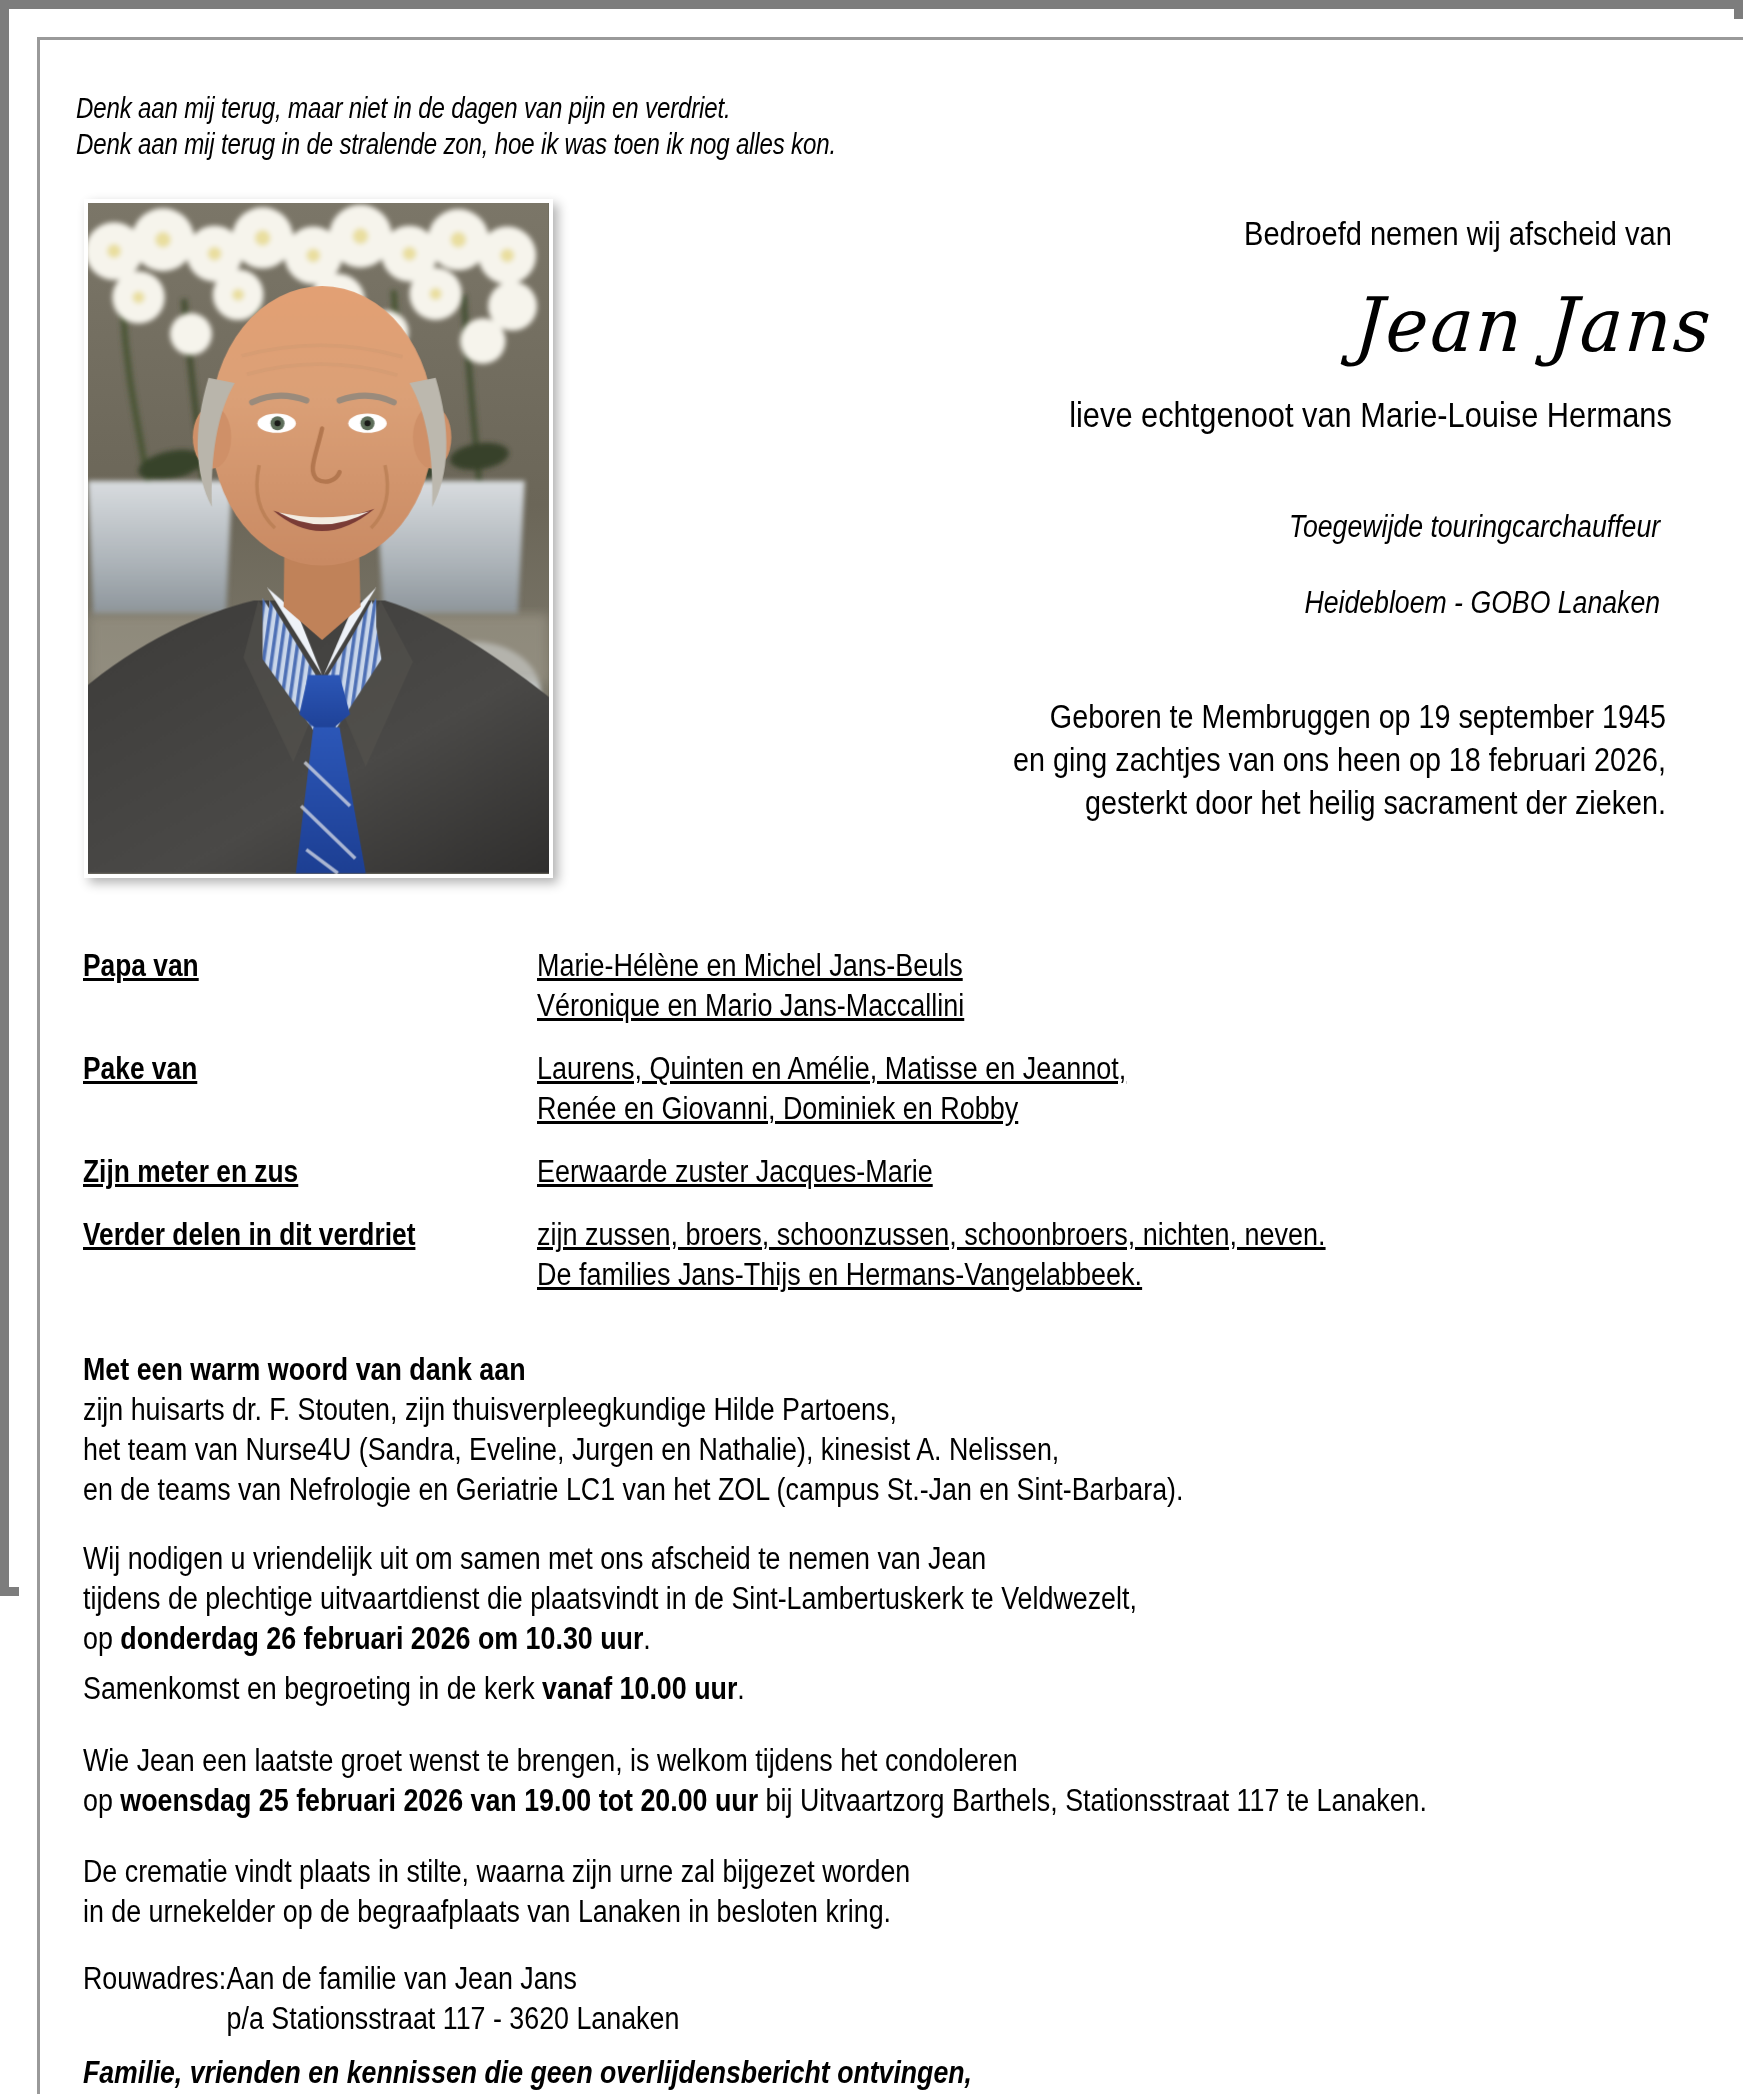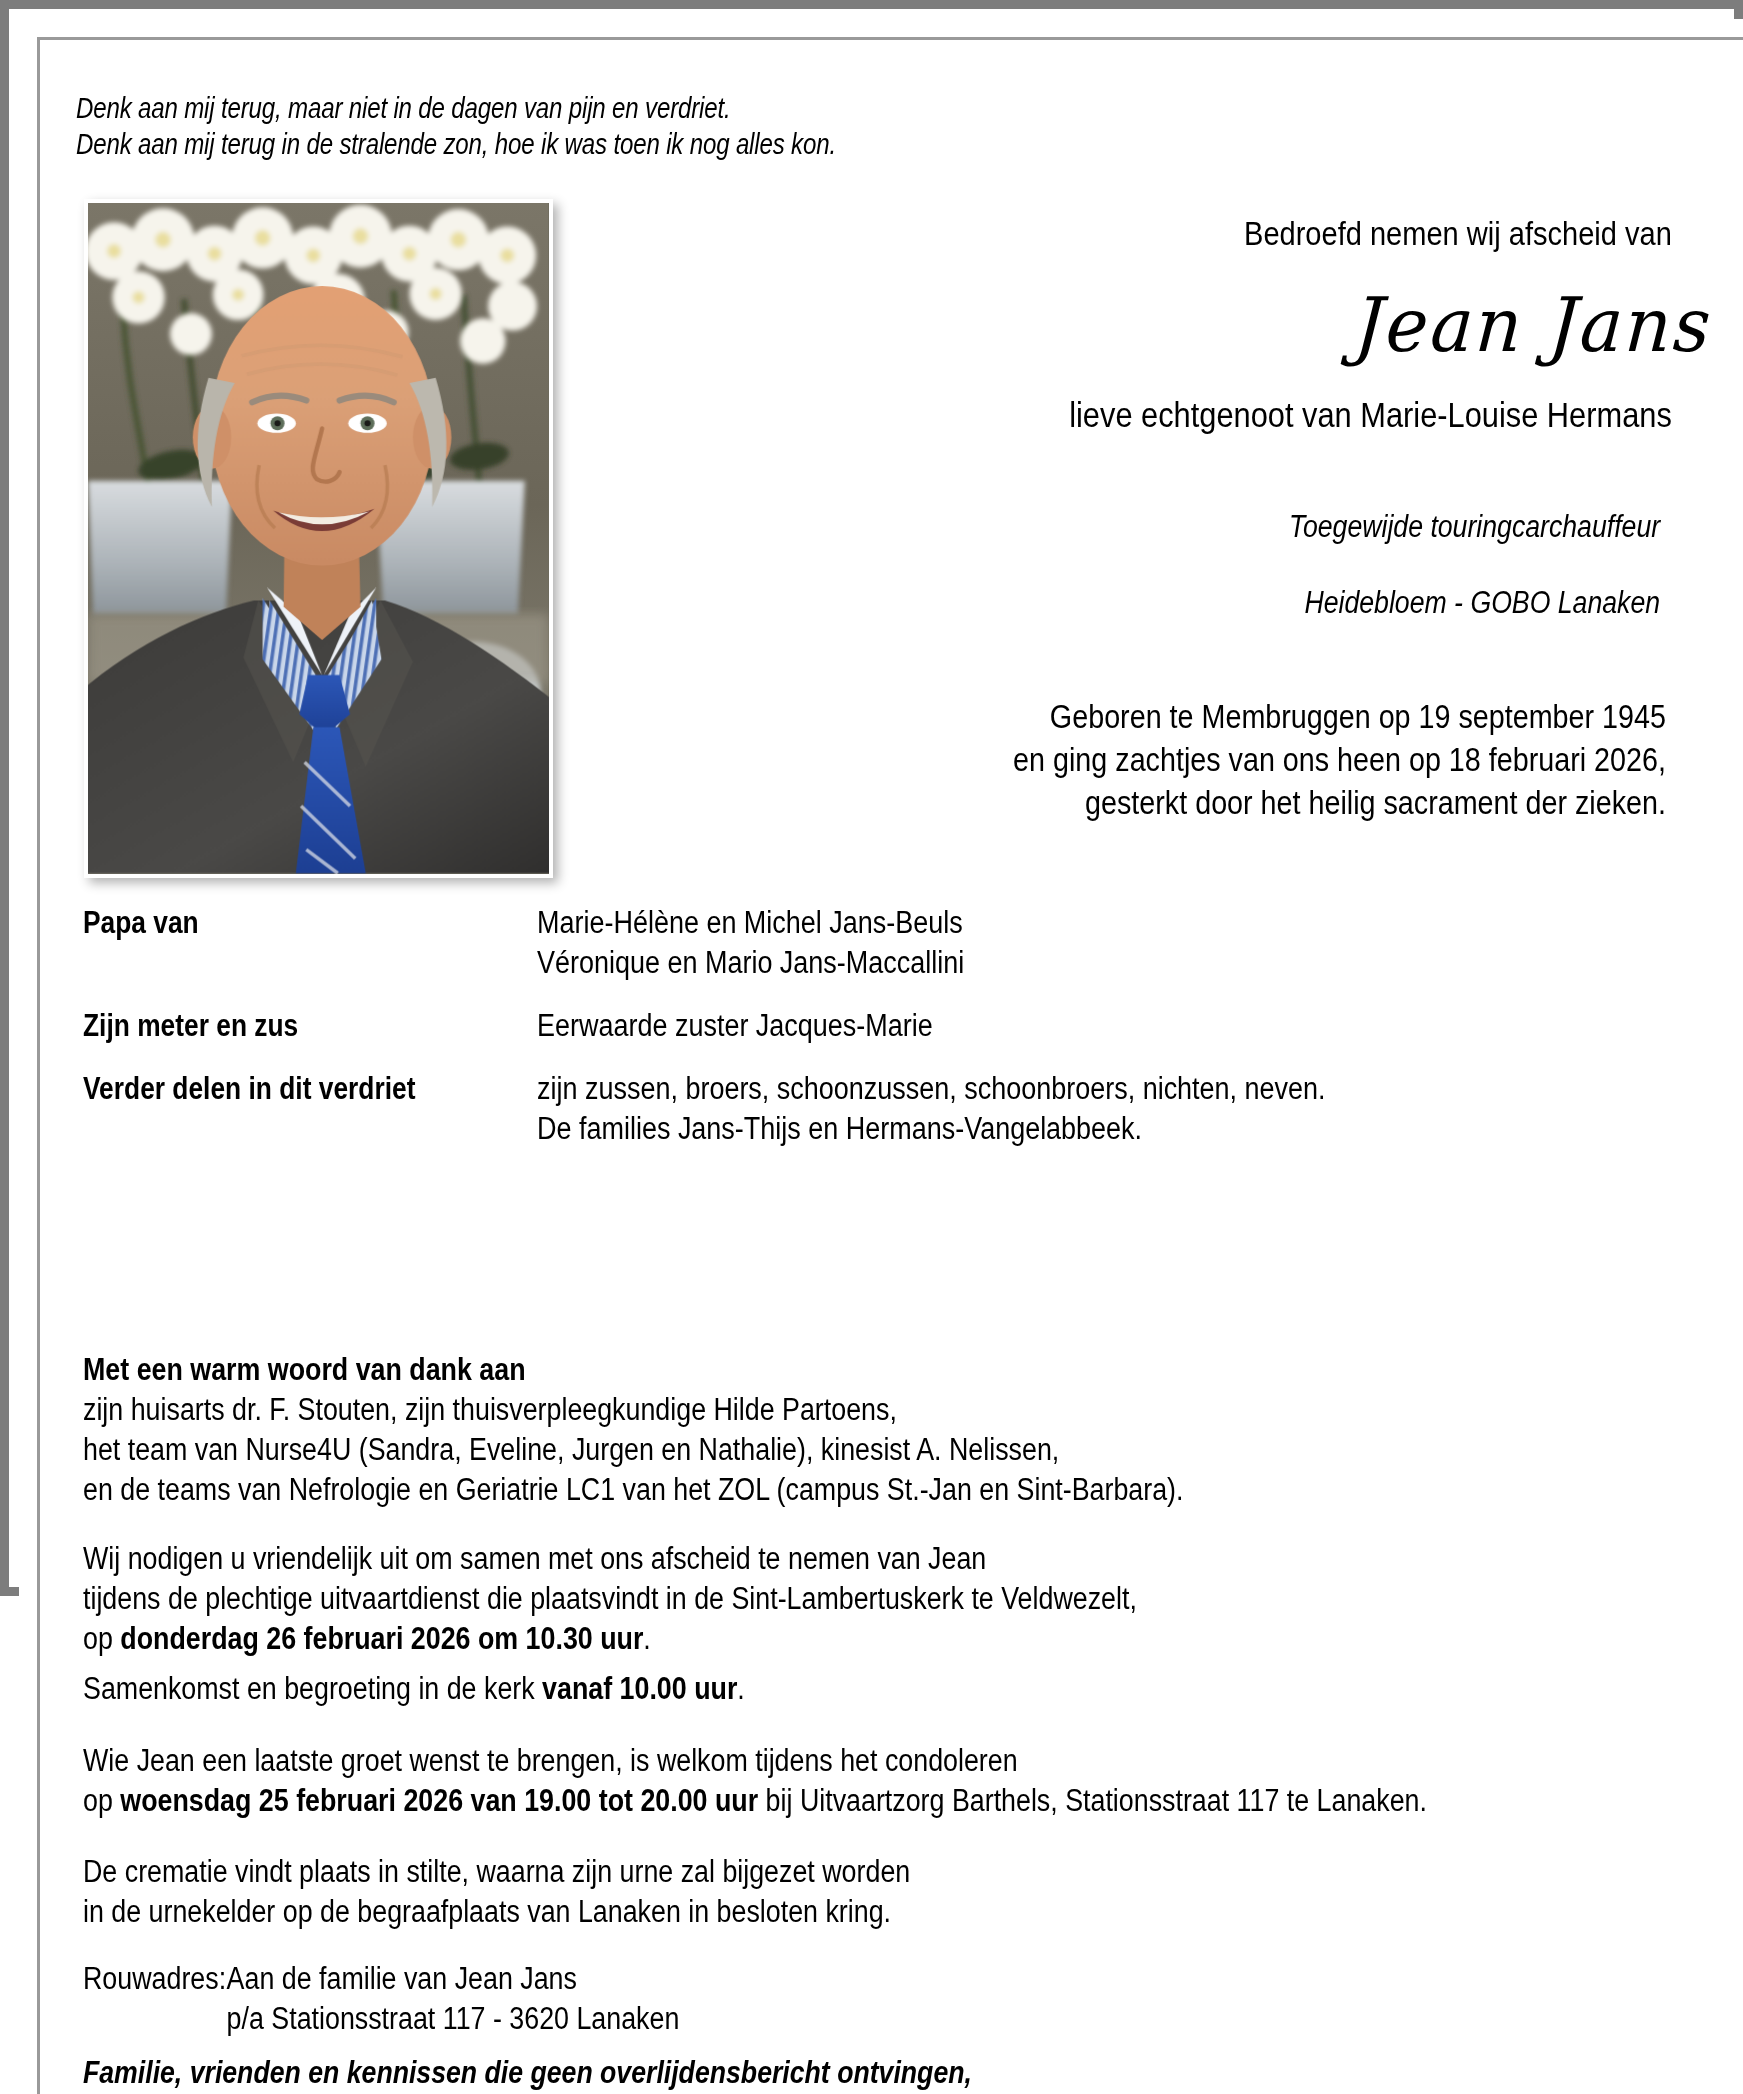--- a/index.html
+++ b/index.html
@@ -144,22 +144,23 @@
     font-size: 33px;
     line-height: 43px;
     transform: scaleX(0.87);
     transform-origin: center top;
   }
 
   
   .fam {
     position: absolute;
     left: 26px;
-    top: 846px;
+    top: 889px;
     width: 1659px;
+    text-decoration: underline;
   }
   .fam-row {
     display: flex;
     align-items: flex-start;
     margin-bottom: 23px;
   }
   .fam-label {
     width: 454px;
     flex: 0 0 454px;
     font-weight: bold;
@@ -401,20 +402,27 @@
         <div class="fam">
 
           <div class="fam-row">
             <div class="fam-label cond">Papa van</div>
             <div class="fam-val cond">
               <div>Marie-Hélène en Michel Jans-Beuls</div>
               <div>Véronique en Mario Jans-Maccallini</div>
             </div>
           </div>
 
+          <div class="fam-row">
+            <div class="fam-label cond">Pake van</div>
+            <div class="fam-val cond">
+              <div>Laurens, Quinten en Amélie, Matisse en Jeannot,</div>
+              <div>Renée en Giovanni, Dominiek en Robby</div>
+            </div>
+          </div>
 
 
           <div class="fam-row">
             <div class="fam-label cond">Zijn meter en zus</div>
             <div class="fam-val cond">
               <div>Eerwaarde zuster Jacques-Marie</div>
             </div>
           </div>
 
           <div class="fam-row">

